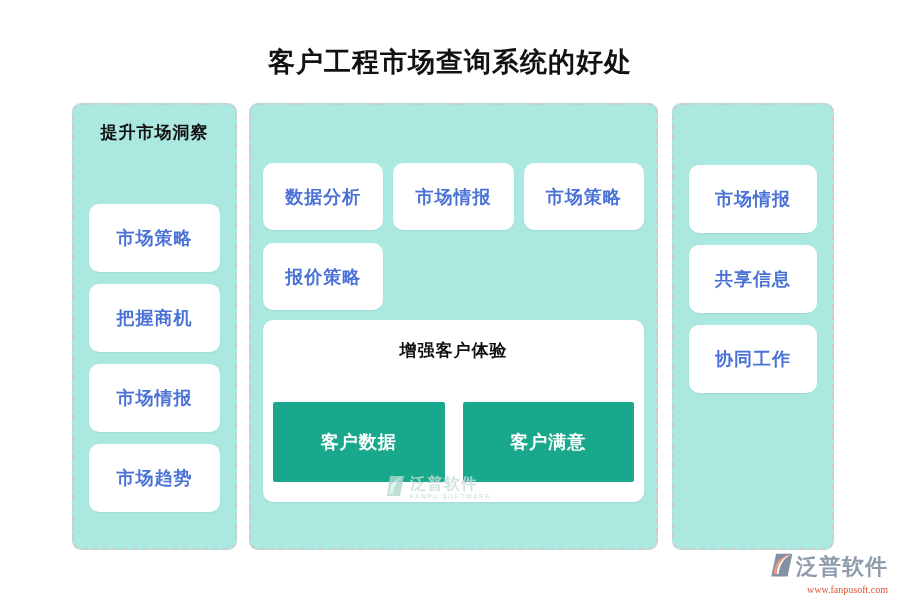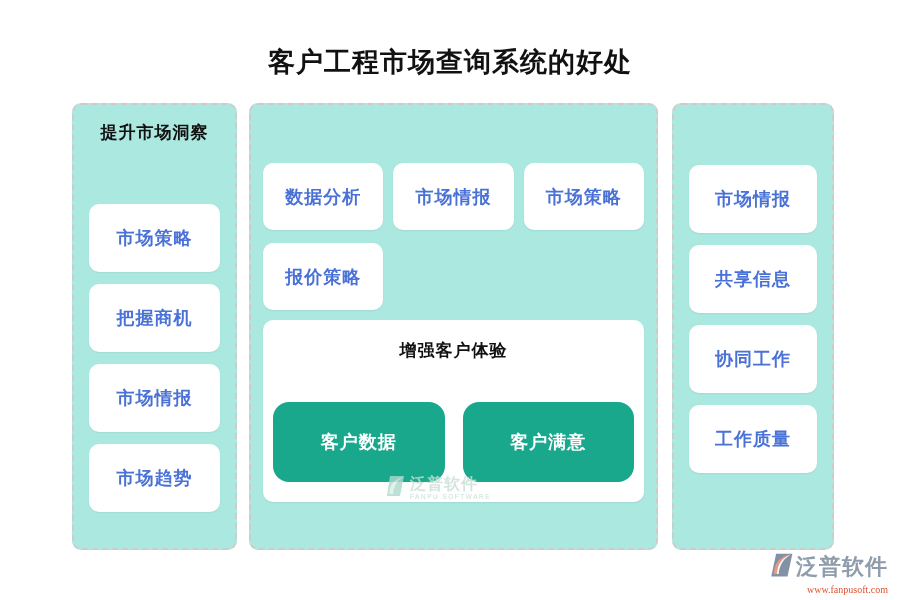--- a/index.html
+++ b/index.html
@@ -48,21 +48,21 @@
   }
   .sub-header{
     padding-top:20px;text-align:center;height:22px;line-height:22px;
     font-size:17px;font-weight:bold;color:var(--header-text,#111111);
     letter-spacing:1px;
   }
   .btn-row{
     margin:40px 10px 0 10px;display:flex;gap:18px;
   }
   .teal-btn{
-    flex:1;height:80px;border:none;border-radius:16px;
+    flex:1;height:80px;border:none;border-radius:2px;
     background:var(--button-bg,#19a88c);
     color:var(--button-text,#ffffff);
     font-size:18px;font-weight:bold;letter-spacing:1px;
     font-family:inherit;
     display:flex;align-items:center;justify-content:center;
   }
   .watermark{
     position:absolute;left:386px;top:474px;z-index:5;
     display:flex;align-items:center;gap:4px;opacity:0.8;
     pointer-events:none;
@@ -112,21 +112,20 @@
       <div class="teal-btn">客户满意</div>
     </div>
   </div>
 </section>
 
 <section class="panel panel-right">
   <div class="side-cards">
     <div class="card">市场情报</div>
     <div class="card">共享信息</div>
     <div class="card">协同工作</div>
-    <div class="card">工作质量</div>
   </div>
 </section>
 
 <div class="watermark">
   <span>
     <svg width="20" height="24" viewBox="0 0 20 24">
       <path d="M4 2 L18 2 L14 22 L1 22 Z" fill="#aed8cd"></path>
       <path d="M3 20 C4 9, 10 4, 17 3 C11 7, 8 12, 7 20 Z" fill="#d9efe8"></path>
     </svg>
   </span>

